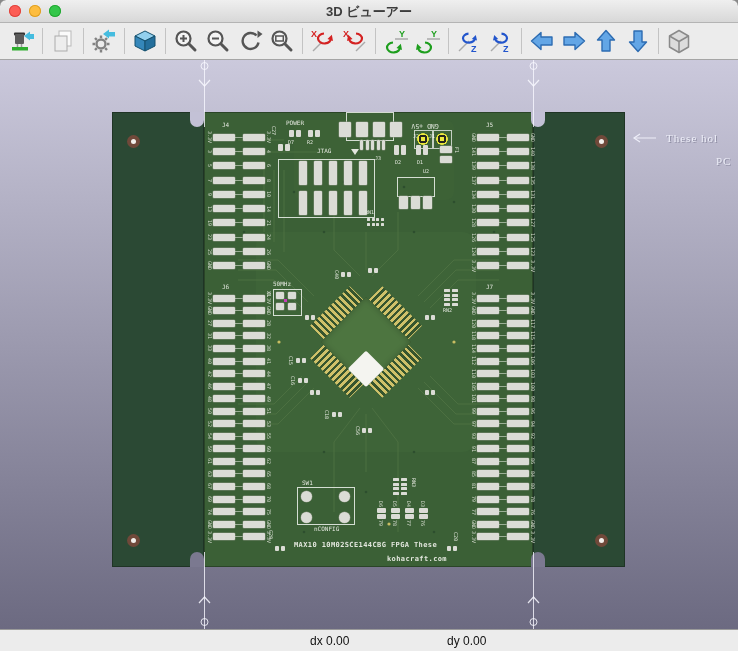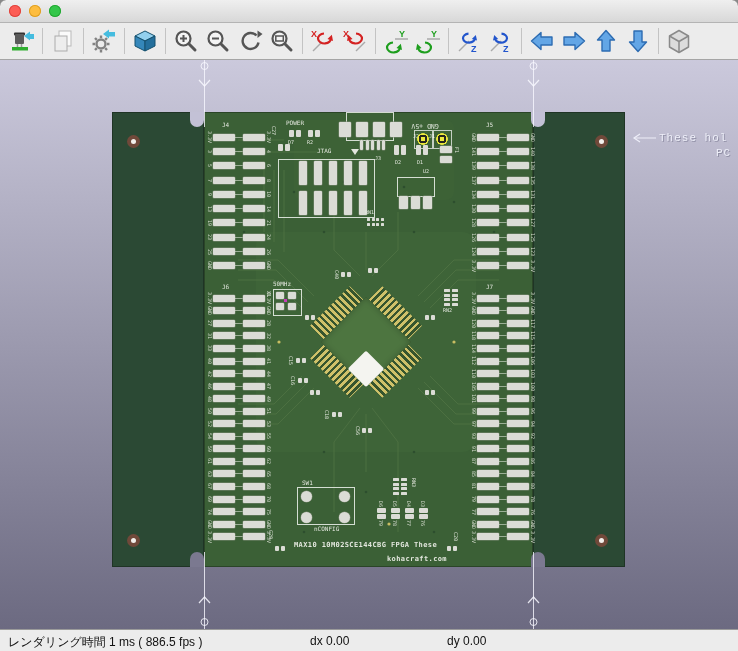--- a/index.html
+++ b/index.html
@@ -67,35 +67,36 @@
     background:radial-gradient(circle,#ece93c 0 2.5px,#26261e 2.5px 4.5px,#ece93c 4.5px 6px,transparent 6px);}
   .rpad{position:absolute;width:11px;height:11px;border-radius:50%;background:#dbdcd6;box-shadow:0 0 0 .5px #7d8a75;z-index:4;}
   
   .led-row{position:absolute;display:flex;gap:4px;z-index:4;}
   .led-unit{display:flex;flex-direction:column;align-items:center;width:10px;}
   .led-pads i{display:block;width:9px;height:5px;background:#dbdcd6;border-radius:1px;margin:1px 0;}
   .ltext{writing-mode:vertical-rl;font-size:5px;line-height:6px;color:#d6dcd0;font-family:"DejaVu Sans Mono",monospace;}
   .grid8{position:absolute;display:grid;grid-template-columns:6px 6px;gap:1.5px;z-index:4;}
   .grid8 i{width:6px;height:3px;background:#dbdcd6;border-radius:.5px;}
   
-  .anno{position:absolute;z-index:5;color:#edeef8;font-family:Liberation Mono, monospace;font-size:11px;
-    letter-spacing:1px;text-shadow:1px 1px 0 rgba(108,108,132,.55);white-space:nowrap;display:flex;align-items:center;gap:2px;}
+  .anno{position:absolute;z-index:5;color:#edeef8;font-family:Liberation Serif, serif;font-size:11px;
+    letter-spacing:1px;text-shadow:1px 1px 0 rgba(108,108,132,.55);white-space:nowrap;display:flex;align-items:center;gap:9px;}
   
   .statusbar{position:absolute;left:0;top:629px;width:100%;height:22px;background:#ececec;border-top:1px solid #9a9a9a;box-sizing:border-box;}
   .statusbar span{position:absolute;top:4px;font-size:12px;color:#111;}
 </style>
 </head>
 <body>
 
 <div class="window">
 
   <div class="titlebar">
     <span class="tl red"></span>
     <span class="tl yel"></span>
     <span class="tl grn"></span>
+    <div class="wtitle">3D ビューアー</div>
   </div>
 
   <div class="toolbar">
     <button class="tbtn">
       <svg width="26" height="26" viewBox="0 0 26 26">
         <rect x="3" y="19" width="16" height="3.5" fill="#2fae2f"></rect>
         <line x1="8.5" y1="15" x2="8.5" y2="19" stroke="#999" stroke-width="1.5"></line>
         <line x1="12.5" y1="15" x2="12.5" y2="19" stroke="#999" stroke-width="1.5"></line>
         <rect x="5" y="4.5" width="11" height="3" rx="1" fill="#333"></rect>
         <rect x="6" y="6" width="9" height="10" rx="1" fill="#5a5a5a"></rect>
@@ -1074,24 +1075,23 @@
         <i style="width:4px;height:5px"></i>
       </div>
 
     <div class="anno" style="left:631px;top:72px">
       <svg width="26" height="10">
         <line x1="3" y1="5" x2="25" y2="5" stroke="#edeef8" stroke-width="1.2"></line>
         <polyline points="9,1 3,5 9,9" fill="none" stroke="#edeef8" stroke-width="1.2"></polyline>
       </svg>
       <span>These hol</span>
     </div>
-    <div class="anno" style="left:716px;top:87px">
+    <div class="anno" style="left:716px;top:95px">
       <span>PC</span>
     </div>
   </div>
 
   <div class="statusbar">
-    <span style="left:8px">レンダリング時間 1 ms ( 886.5 fps )</span>
     <span style="left:310px">dx 0.00</span>
     <span style="left:447px">dy 0.00</span>
   </div>
 
 </div>
 
 </body></html>

